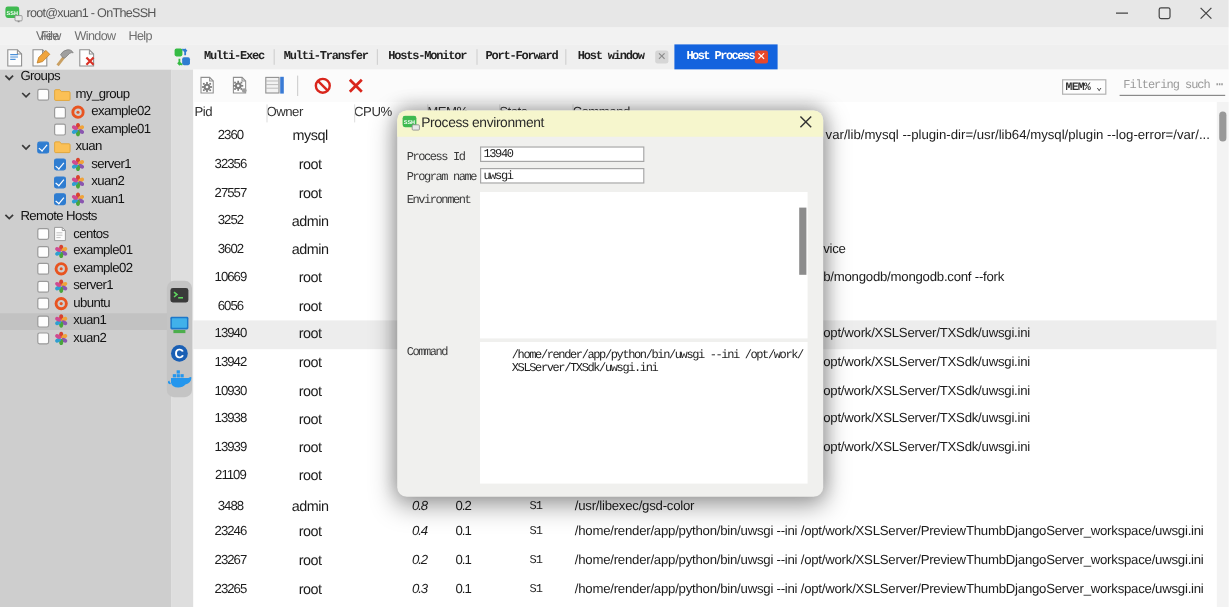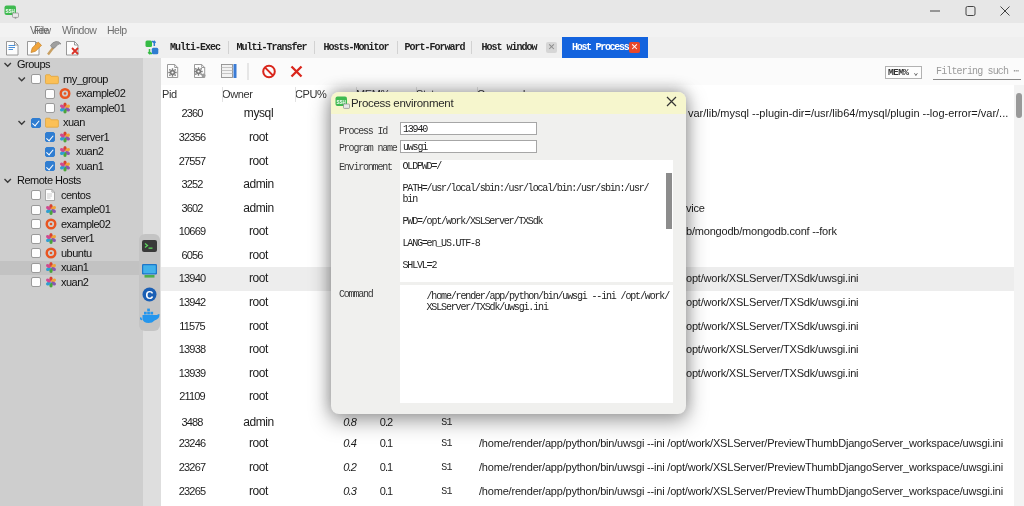--- a/index.html
+++ b/index.html
@@ -75,20 +75,21 @@
 <body>
 <div id="app">
 
   <div class="abs" id="titlebar"></div>
   <svg class="abs" style="left:4px;top:5px;" width="15" height="14" viewBox="0 0 15 14">
     <rect x="0.5" y="0.5" width="11.5" height="9.5" rx="2" fill="#3fba50"></rect>
     <text x="6.2" y="7.5" font-family="Liberation Sans" font-size="4.6" font-weight="bold" fill="#fff" text-anchor="middle">SSH</text>
     <rect x="8.5" y="8" width="6" height="4.4" rx="0.8" fill="#e8e8e8" stroke="#8a8a8a" stroke-width="0.7"></rect>
     <rect x="10.7" y="12.4" width="1.6" height="1.2" fill="#8a8a8a"></rect>
   </svg>
+  <div class="abs" id="titletxt">root@xuan1 - OnTheSSH</div>
   <div class="abs wc" style="left:928px;"><svg width="14" height="14">
         <line x1="2" y1="7" x2="12" y2="7" stroke="#444" stroke-width="1"></line>
       </svg></div>
   <div class="abs wc" style="left:963px;"><svg width="14" height="14">
         <rect x="3" y="2.5" width="9" height="9" fill="none" stroke="#444" stroke-width="1" rx="1.5"></rect>
       </svg></div>
   <div class="abs wc" style="left:998px;"><svg width="14" height="14">
         <path d="M2.5 2.5 L11.5 11.5 M11.5 2.5 L2.5 11.5" stroke="#444" stroke-width="1"></path>
       </svg></div>
 
@@ -326,21 +327,21 @@
       <span class="c3">0.3</span>
       <span class="f686">opt/work/XSLServer/TXSdk/uwsgi.ini</span>
     </div>
 <div class="abs row" style="top:290.96px">
       <span class="c1">13942</span>
       <span class="c2">root</span>
       <span class="c3">0.3</span>
       <span class="f686">opt/work/XSLServer/TXSdk/uwsgi.ini</span>
     </div>
 <div class="abs row" style="top:314.53px">
-      <span class="c1">11575</span>
+      <span class="c1">10930</span>
       <span class="c2">root</span>
       <span class="c3">0.3</span>
       <span class="f686">opt/work/XSLServer/TXSdk/uwsgi.ini</span>
     </div>
 <div class="abs row" style="top:338.10px">
       <span class="c1">13938</span>
       <span class="c2">root</span>
       <span class="c3">0.3</span>
       <span class="f686">opt/work/XSLServer/TXSdk/uwsgi.ini</span>
     </div>
@@ -354,20 +355,21 @@
       <span class="c1">21109</span>
       <span class="c2">root</span>
       <span class="c3">8.3</span>
     </div>
 <div class="abs row" style="top:411px">
       <span class="c1">3488</span>
       <span class="c2">admin</span>
       <span class="c3">0.8</span>
       <span class="c4">0.2</span>
       <span class="c5">S1</span>
+      <span class="c6">/usr/libexec/gsd-color</span>
     </div>
 <div class="abs row" style="top:432.38px">
       <span class="c1">23246</span>
       <span class="c2">root</span>
       <span class="c3">0.4</span>
       <span class="c4">0.1</span>
       <span class="c5">S1</span>
       <span class="c6">/home/render/app/python/bin/uwsgi --ini /opt/work/XSLServer/PreviewThumbDjangoServer_workspace/uwsgi.ini</span>
     </div>
 <div class="abs row" style="top:455.95px">
@@ -402,28 +404,18 @@
         <path d="M1 1 L10 10 M10 1 L1 10" stroke="#333" stroke-width="1.2"></path>
       </svg></div>
   <div class="abs dlabel" style="top:126.5px;">Process Id</div>
   <div class="abs dinput" style="top:122px;"></div>
   <div class="abs dval" style="top:124px;">13940</div>
   <div class="abs dlabel" style="top:143.5px;">Program name</div>
   <div class="abs dinput" style="top:140px;"></div>
   <div class="abs dval" style="top:142px;">uwsgi</div>
   <div class="abs dlabel" style="top:162.5px;">Environment</div>
   <div class="abs" id="envbox"></div>
-  <div class="abs" id="envtxt">OLDPWD=/
-
-PATH=/usr/local/sbin:/usr/local/bin:/usr/sbin:/usr/
-bin
-
-PWD=/opt/work/XSLServer/TXSdk
-
-LANG=en_US.UTF-8
-
-SHLVL=2</div>
   <div class="abs" id="envsbthumb"></div>
   <div class="abs dlabel" style="top:290px;">Command</div>
   <div class="abs" id="cmdbox"></div>
   <div class="abs" id="cmdtxt">/home/render/app/python/bin/uwsgi --ini /opt/work/
 XSLServer/TXSdk/uwsgi.ini</div>
 </div>
 
 </body></html>

